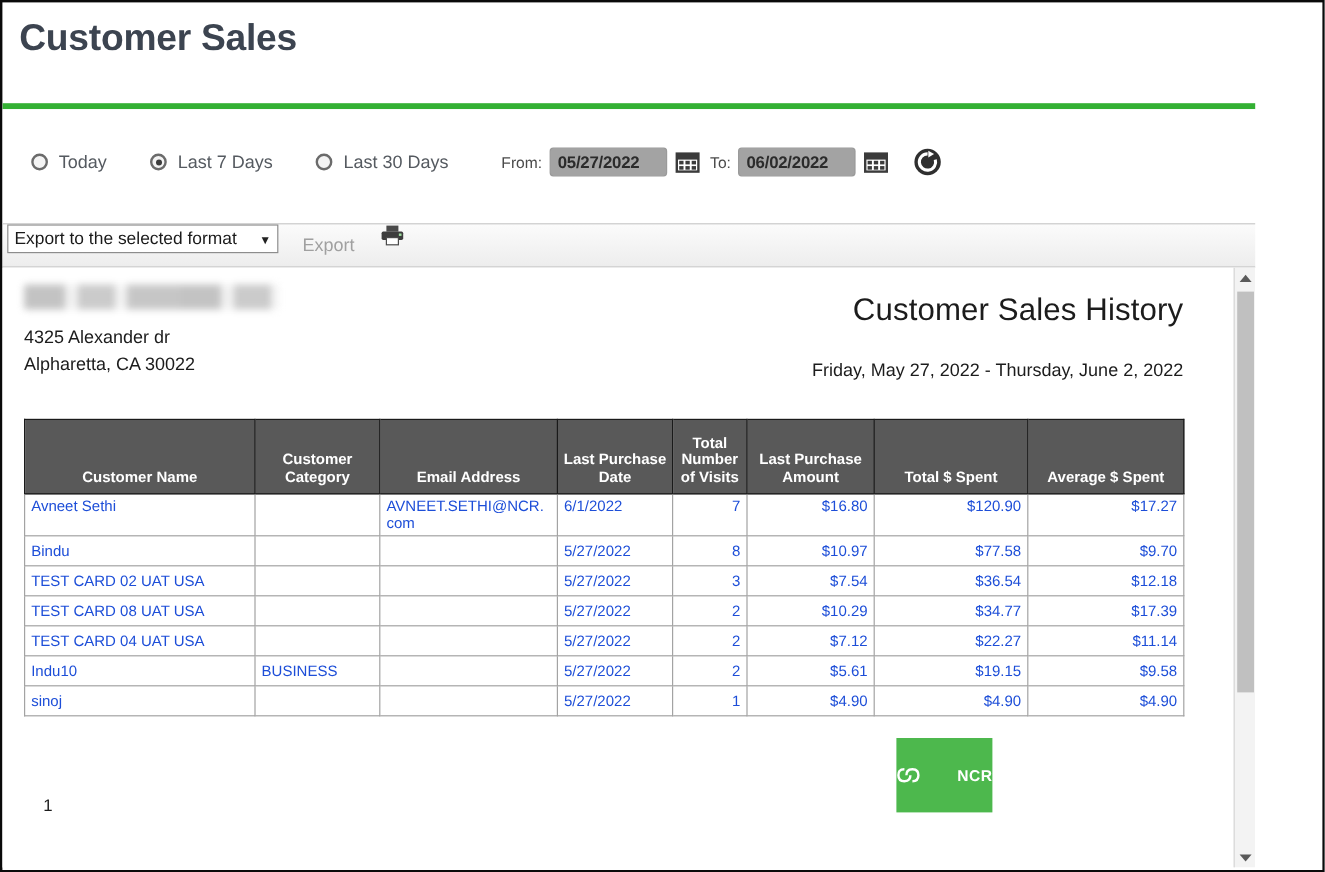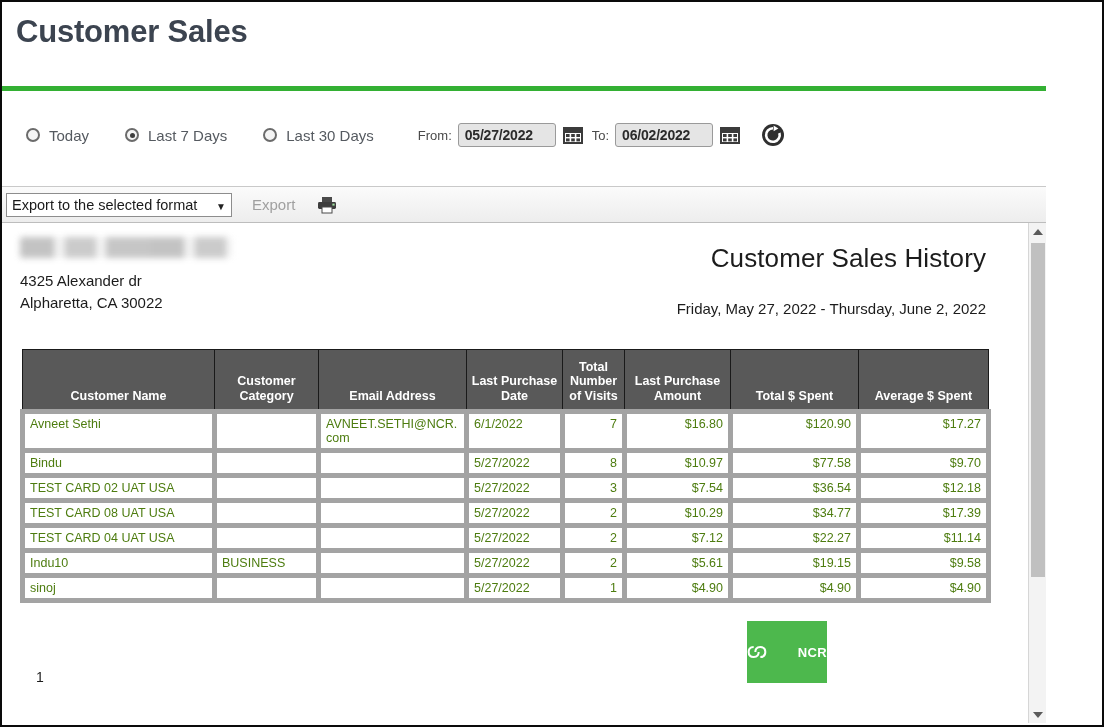--- a/index.html
+++ b/index.html
@@ -85,21 +85,21 @@
   }
   .date-input {
     width: 98px; height: 24px;
     border: 1px solid #9a9a9a;
     border-radius: 3px;
     font-family: "Liberation Sans", sans-serif;
     font-size: 14px;
     font-weight: bold;
     color: #2b2b2b;
     padding: 0 6px;
-    background: #e5e5e5;
+    background: #a3a3a3;
     letter-spacing: -0.2px;
   }
   .cal-icon {
     width: 22px; height: 20px;
     margin: 0 8px 0 6px;
     cursor: pointer;
     flex: 0 0 auto;
   }
   .refresh-icon {
     width: 24px; height: 24px;
@@ -108,21 +108,20 @@
     flex: 0 0 auto;
   }
 
   
   .export-bar {
     height: 36px;
     width: 1044px;
     background: linear-gradient(#fbfbfb, #ededed);
     border-bottom: 1px solid #bdbdbd;
     display: flex;
-    align-items: center;
     padding-left: 4px;
   }
   .export-select {
     -webkit-appearance: none; appearance: none;
     height: 24px;
     width: 226px;
     border: 1px solid #8d8d8d;
     background: #ffffff;
     font-family: "Liberation Sans", sans-serif;
     font-size: 14.5px;
@@ -211,22 +210,22 @@
     font-weight: bold;
     text-align: center;
     vertical-align: bottom;
     padding: 4px 3px 6px 3px;
     height: 62px;
     border: 1px solid #1a1a1a;
     line-height: 1.15;
   }
   table.rep-table td {
     font-size: 12.5px;
-    color: #4d7c0f;
-    border: 5px solid #a3a3a3;
+    color: #1d4ed8;
+    border: 1px solid #a3a3a3;
     padding: 3px 5px;
     height: 25px;
     line-height: 1.12;
     overflow: hidden;
     white-space: nowrap;
   }
   table.rep-table td.wrap { white-space: normal; word-break: break-all; }
   td.num { text-align: right; }
   tr.tall td { height: 32px; vertical-align: top; }
 

